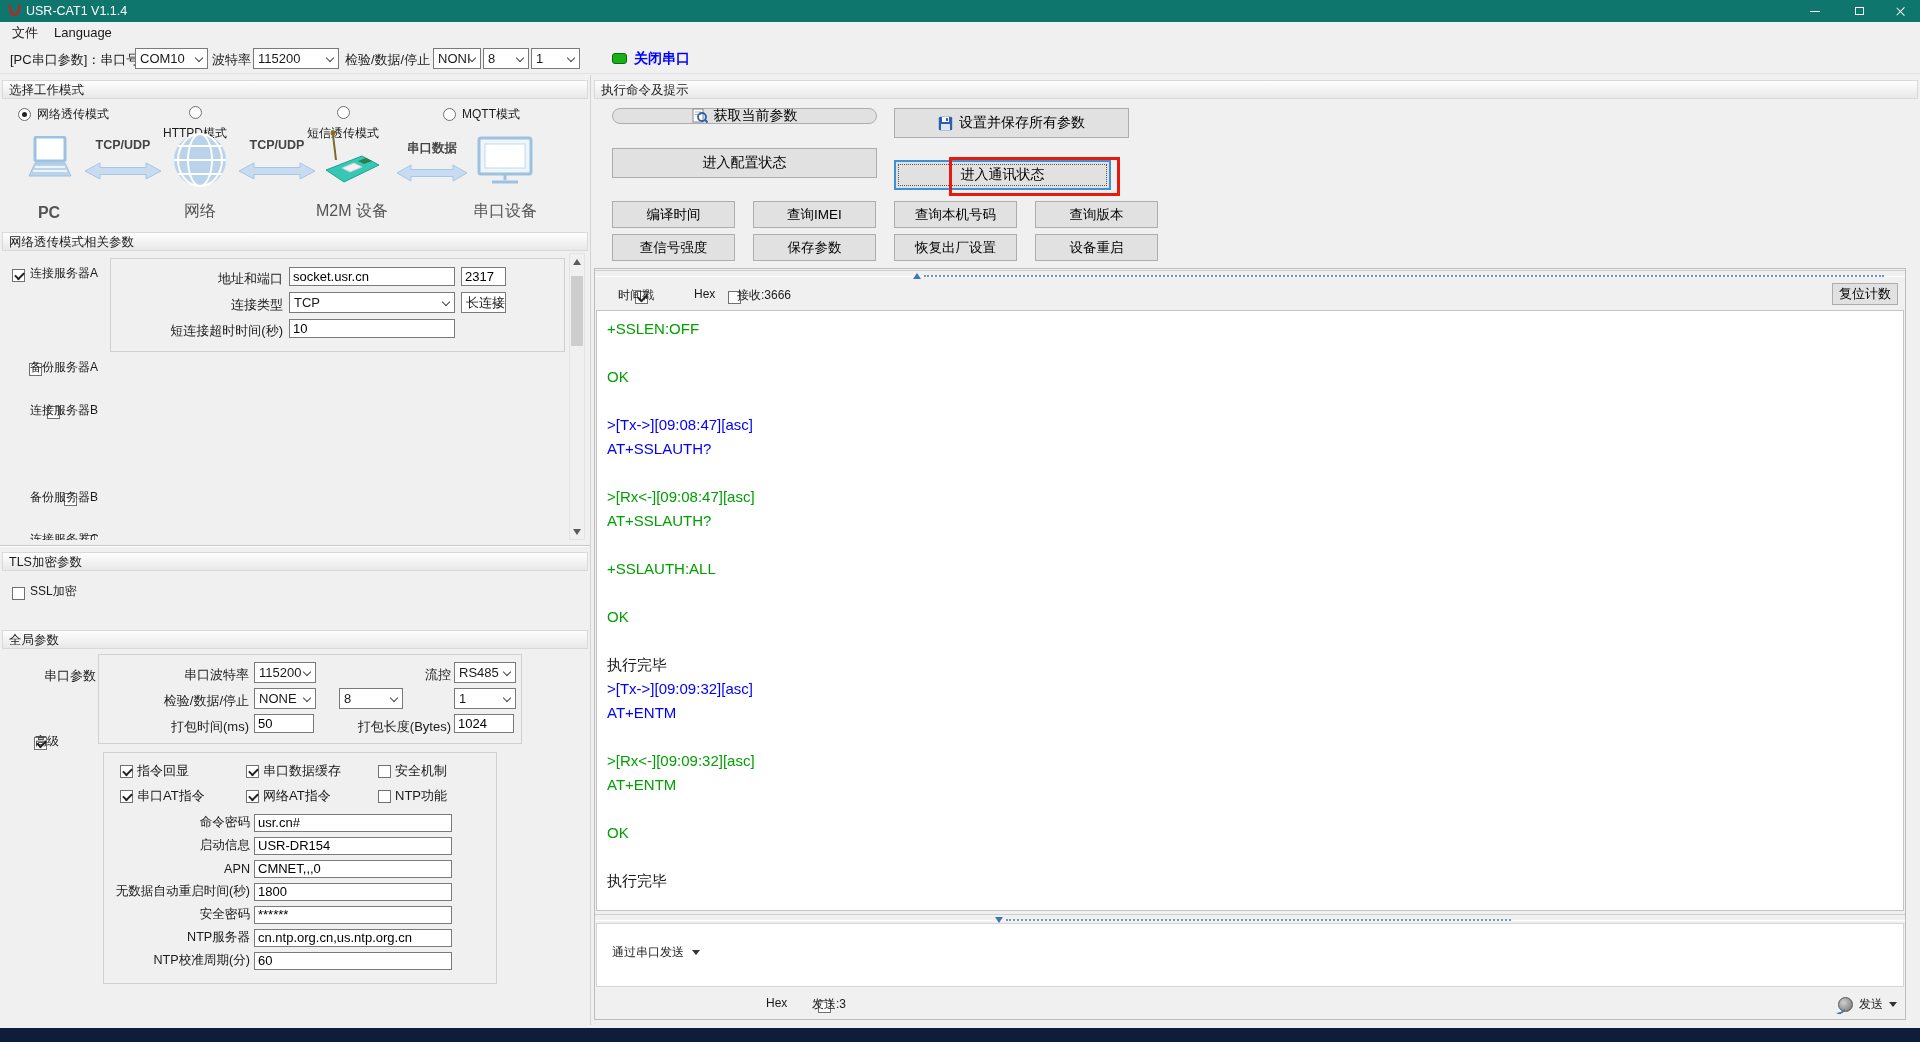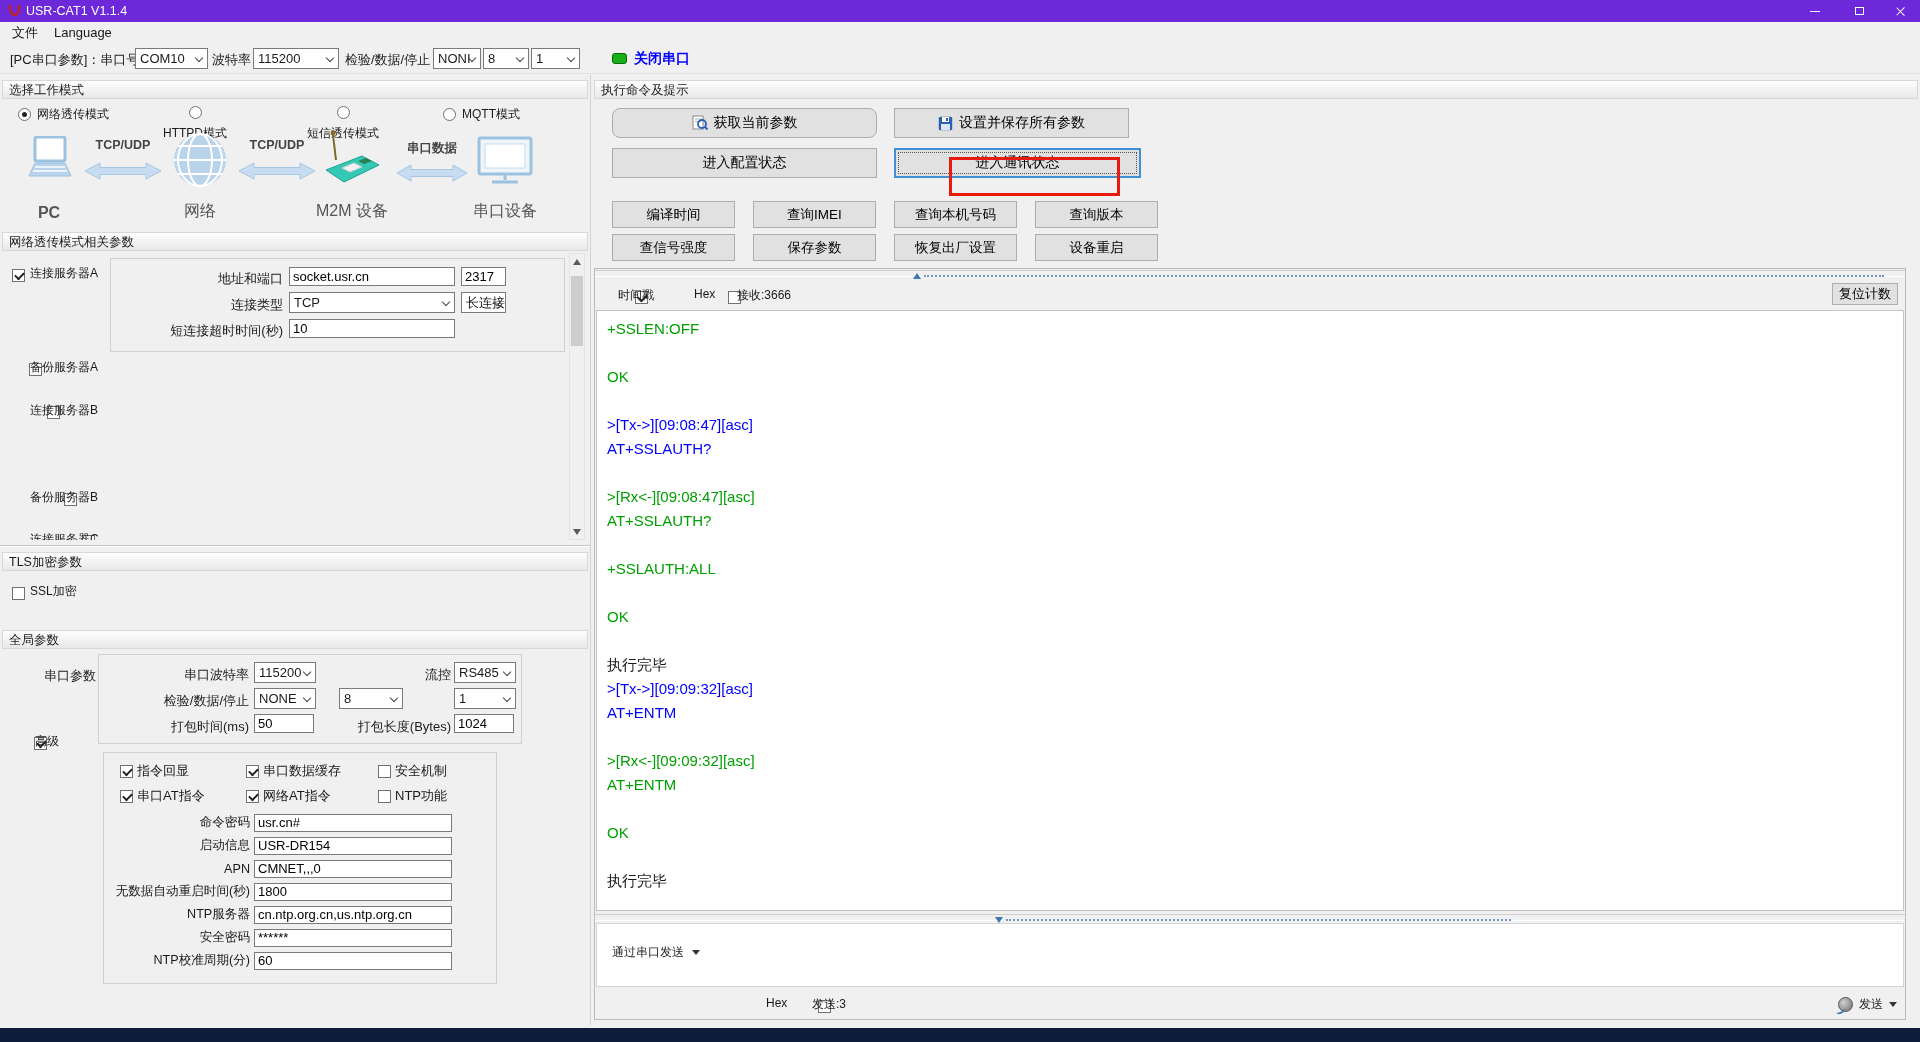--- a/index.html
+++ b/index.html
@@ -1,21 +1,21 @@
 <!DOCTYPE html>
 <html><head>
 <meta charset="utf-8">
 <style>
   * { box-sizing: border-box; margin: 0; padding: 0; }
   html,body { width:1920px; height:1042px; overflow:hidden; }
   body { position:relative; background:#f0f0f0; font-family:"Liberation Sans", sans-serif; color:#1a1a1a; }
   .abs { position:absolute; }
 
   
-  .titlebar { position:absolute; left:0; top:0; width:1920px; height:22px; background:#6d28d9; display:flex; align-items:center; }
+  .titlebar { position:absolute; left:0; top:0; width:1920px; height:22px; background:#0f766e; display:flex; align-items:center; }
   .titlebar .app-title { color:#ffffff; font-size:12.5px; margin-left:8px; }
   .win-ctl { position:absolute; top:0; height:22px; display:flex; align-items:center; justify-content:center; }
   .glyph-min { width:10px; height:0; border-top:1px solid #fff; }
   .glyph-max { width:9px; height:8px; border:1px solid #fff; }
   .glyph-close { position:relative; width:11px; height:11px; }
   .glyph-close::before,.glyph-close::after { content:''; position:absolute; left:5px; top:0; width:1.4px; height:11px; background:#fff; }
   .glyph-close::before { transform:rotate(45deg); } .glyph-close::after { transform:rotate(-45deg); }
 
   
   .menubar { position:absolute; left:0; top:22px; width:1920px; height:21px; background:#f0f0f0; display:flex; align-items:center; font-size:13px; }
@@ -350,43 +350,43 @@
         <div class="f-label">APN</div>
         <input class="tin f-input" value="CMNET,,,0" style="">
       </div>
 
       <div class="field-row">
         <div class="f-label">无数据自动重启时间(秒)</div>
         <input class="tin f-input" value="1800" style="">
       </div>
 
       <div class="field-row">
+        <div class="f-label">安全密码</div>
+        <input class="tin f-input" value="******" style="">
+      </div>
+
+      <div class="field-row">
         <div class="f-label">NTP服务器</div>
         <input class="tin f-input" value="cn.ntp.org.cn,us.ntp.org.cn" style="">
       </div>
 
       <div class="field-row">
-        <div class="f-label">安全密码</div>
-        <input class="tin f-input" value="******" style="">
-      </div>
-
-      <div class="field-row">
         <div class="f-label">NTP校准周期(分)</div>
         <input class="tin f-input" value="60" style="">
       </div>
     </div>
 </div>
 
 
 <div class="vdiv" style="left:590px; top:75px; height:950px;"></div>
 
 
 <div class="ghdr" style="left:594px; top:80px; width:1324px;">执行命令及提示</div>
 
-<button class="btn" style="left:612px; top:108px; width:265px; height:30px; gap:6px;border-radius:8px;">
+<button class="btn" style="left:612px; top:108px; width:265px; height:16px; gap:6px;border-radius:8px;">
   <svg width="16" height="16" viewBox="0 0 16 16">
     <rect x="1" y="1" width="10" height="13" fill="#fff" stroke="#8a8a8a"></rect>
     <line x1="3" y1="4" x2="9" y2="4" stroke="#b0b0b0"></line>
       <line x1="3" y1="6.5" x2="9" y2="6.5" stroke="#b0b0b0"></line>
     <circle cx="10" cy="9" r="4" fill="none" stroke="#2b5fb4" stroke-width="1.8"></circle>
     <line x1="12.8" y1="11.8" x2="15.5" y2="14.5" stroke="#2b5fb4" stroke-width="2"></line>
   </svg>
   <span>获取当前参数</span>
 </button>
 <button class="btn" style="left:894px; top:108px; width:235px; height:30px; gap:6px;">
@@ -394,21 +394,21 @@
     <rect x="0.8" y="0.8" width="13.4" height="13.4" rx="1.5" fill="#2b5fb4"></rect>
     <rect x="4" y="1" width="7" height="5" fill="#fff"></rect>
     <rect x="8" y="2" width="2" height="3" fill="#2b5fb4"></rect>
     <rect x="3" y="8" width="9" height="6" fill="#dce6f5"></rect>
   </svg>
   <span>设置并保存所有参数</span>
 </button>
 <button class="btn" style="left:612px; top:148px; width:265px; height:30px;">
   <span>进入配置状态</span>
 </button>
-<button class="btn focused" style="left:894px; top:148px; width:247px; height:30px;">
+<button class="btn focused" style="left:894px; top:160px; width:217px; height:30px;">
   <span>进入通讯状态</span>
 </button>
 <div class="red-annot" style="left:949px; top:157px; width:171px; height:39px;"></div>
 
 <div class="cmd-grid" style="left:612px; top:201px; width:546px;">
 
     <button class="btn grid-btn">编译时间</button>
 
     <button class="btn grid-btn">查询IMEI</button>
 

